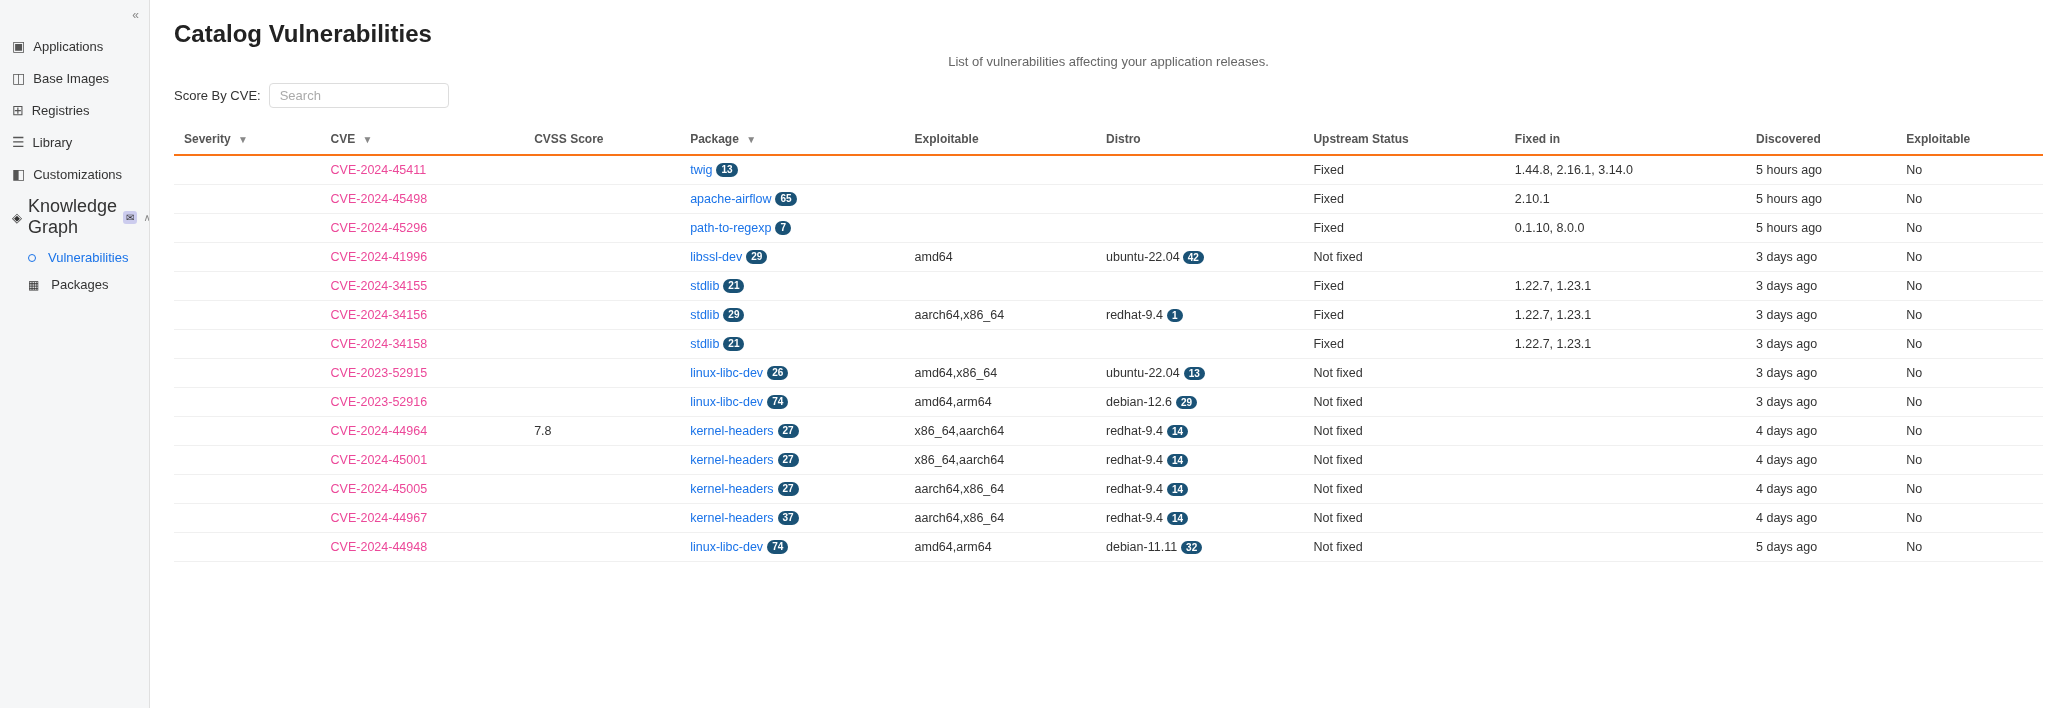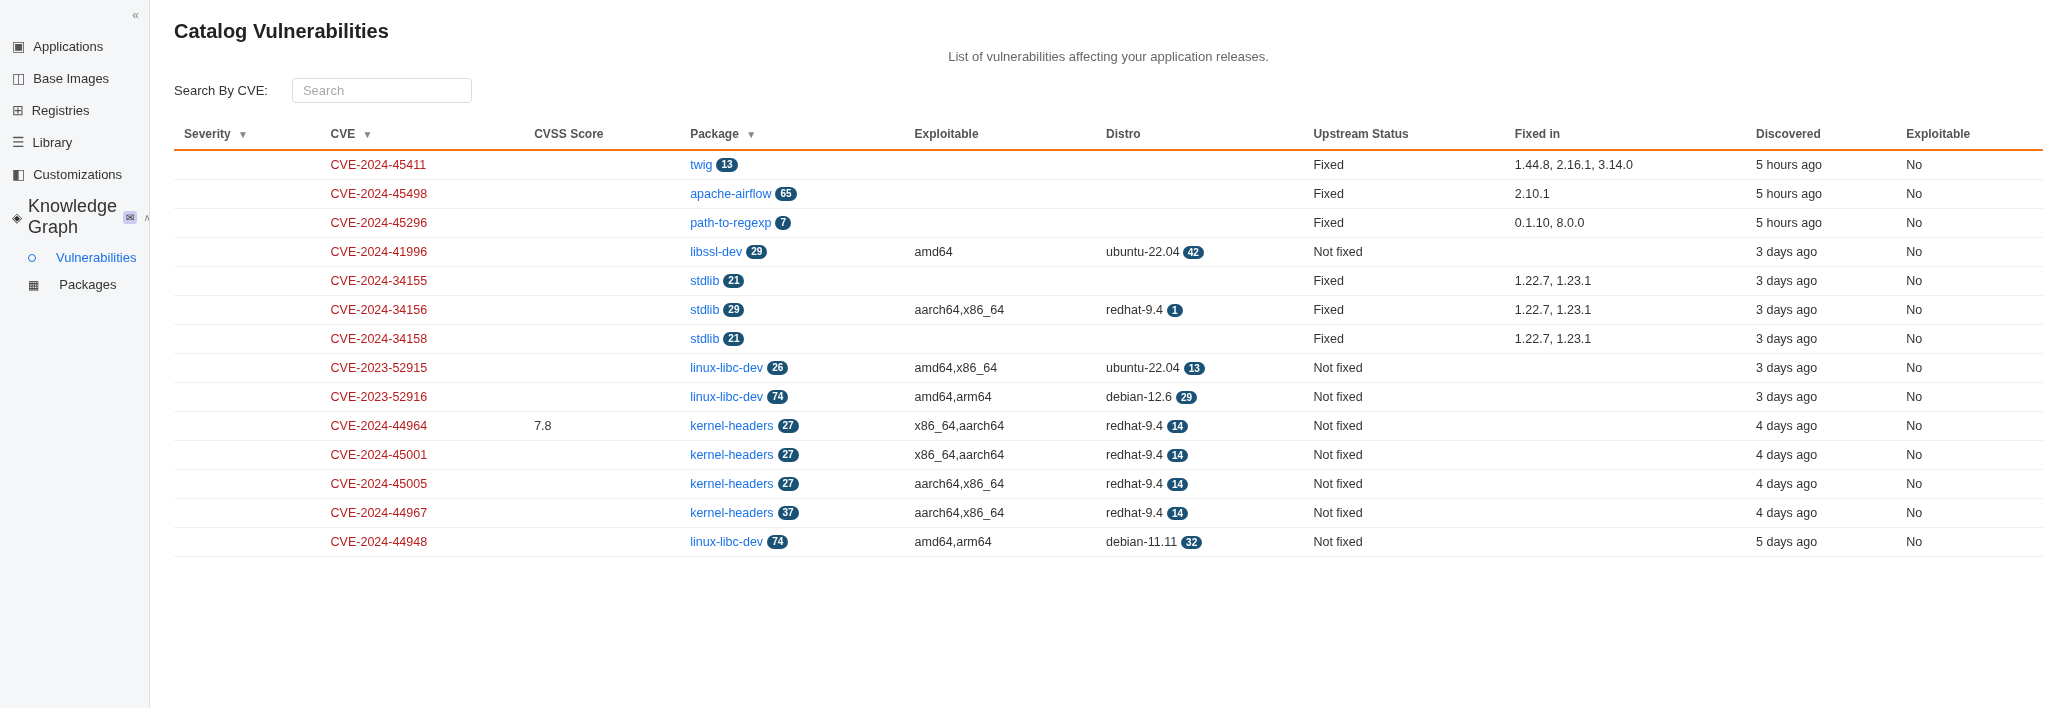--- a/index.html
+++ b/index.html
@@ -5,49 +5,49 @@
     * { box-sizing: border-box; margin: 0; padding: 0; }
     body { font-family: -apple-system, BlinkMacSystemFont, 'Segoe UI', sans-serif; font-size: 13px; color: #333; display: flex; height: 100vh; overflow: hidden; background: #fff; }
 
     
     .sidebar { width: 150px; min-width: 150px; background: #f5f6f7; border-right: 1px solid #e0e0e0; display: flex; flex-direction: column; overflow-y: auto; }
     .sidebar-toggle { padding: 8px 10px; display: flex; justify-content: flex-end; }
     .sidebar-toggle span { cursor: pointer; color: #888; font-size: 12px; }
     .sidebar-item { display: flex; align-items: center; padding: 8px 12px; cursor: pointer; gap: 8px; font-size: 13px; color: #333; }
     .sidebar-item .icon { font-size: 14px; color: #555; }
     .sidebar-sub { padding-left: 28px; }
-    .sidebar-sub-item { display: flex; align-items: center; padding: 6px 12px 6px 0; cursor: pointer; gap: 20px; font-size: 13px; color: #333; }
+    .sidebar-sub-item { display: flex; align-items: center; padding: 6px 12px 6px 0; cursor: pointer; gap: 12px; font-size: 13px; color: #333; }
     .sidebar-sub-item.active { color: #1a73e8; }
     .sidebar-sub-item .dot { width: 8px; height: 8px; border-radius: 50%; border: 1.5px solid #888; }
     .sidebar-sub-item.active .dot { border-color: #1a73e8; }
     .sidebar-sub-item .pkg-icon { font-size: 12px; }
     .expand-icon { font-size: 10px; color: #888; }
     .kg-row { display: flex; align-items: center; padding: 6px 12px; cursor: pointer; gap: 6px; }
     .kg-label { font-size: 18px; color: #333; font-weight: 500; }
 
     
     .main { flex: 1; display: flex; flex-direction: column; overflow: hidden; }
     .content { flex: 1; overflow-y: auto; padding: 20px 24px; }
 
-    h1 { font-size: 20px; font-weight: 600; color: #222; margin-bottom: 6px; }
+    h1 { font-size: 24px; font-weight: 600; color: #222; margin-bottom: 6px; }
     .subtitle { font-size: 13px; color: #666; margin-bottom: 14px; text-align: center; }
     .search-row { display: flex; align-items: center; gap: 8px; margin-bottom: 16px; }
     .search-label { font-size: 13px; font-weight: 500; color: #333; }
-    .search-input { border: 1px solid #ddd; border-radius: 4px; padding: 4px 10px; font-size: 13px; width: 180px; color: #333; outline: none; margin-left: 16px; }
+    .search-input { border: 1px solid #ddd; border-radius: 4px; padding: 4px 10px; font-size: 13px; width: 180px; color: #333; outline: none; }
     .search-input::placeholder { color: #aaa; }
 
     
     .table-container { overflow-x: auto; }
     table { width: 100%; border-collapse: collapse; font-size: 12.5px; }
     thead tr { border-bottom: 2px solid #f97316; }
     thead th { text-align: left; padding: 8px 10px; font-weight: 600; color: #555; font-size: 12px; white-space: nowrap; }
     thead th .filter-icon { color: #888; margin-left: 4px; font-size: 10px; }
     tbody tr { border-bottom: 1px solid #f0f0f0; }
     tbody td { padding: 7px 10px; vertical-align: middle; font-size: 12.5px; }
-    .cve-link { color: #b91c1c; text-decoration: none; }
+    .cve-link { color: #ec4899; text-decoration: none; }
     .pkg-link { color: #1a73e8; text-decoration: none; display: inline-flex; gap: 4px; }
     .pkg-badge { background: #1a5276; color: #fff; border-radius: 10px; padding: 1px 5px; font-size: 10px; font-weight: 600; }
     .distro-badge { background: #1a5276; color: #fff; border-radius: 10px; padding: 1px 5px; font-size: 10px; font-weight: 600; display: inline-flex; align-items: center; gap: 3px; }
   </style>
 </head>
 <body>
 
 <div class="sidebar">
   <div class="sidebar-toggle">
     <span>«</span>
@@ -92,21 +92,21 @@
     </div>
   </div>
 </div>
 
 <div class="main">
   <div class="content">
     <h1>Catalog Vulnerabilities</h1>
     <p class="subtitle">List of vulnerabilities affecting your application releases.</p>
 
     <div class="search-row">
-      <span class="search-label">Search By CVE:</span>
+      <span class="search-label">Score By CVE:</span>
       <input class="search-input" type="text" placeholder="Search" style="">
     </div>
 
     <div class="table-container">
       <table>
         <thead>
           <tr>
             <th>Severity <span class="filter-icon">▼</span></th>
             <th>CVE <span class="filter-icon">▼</span></th>
             <th>CVSS Score</th>

